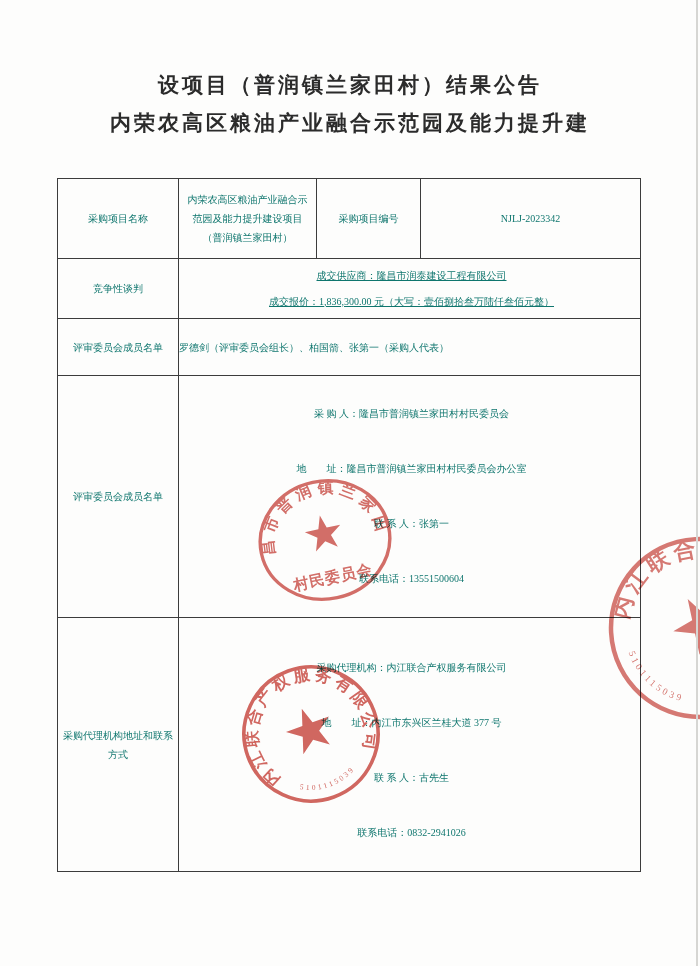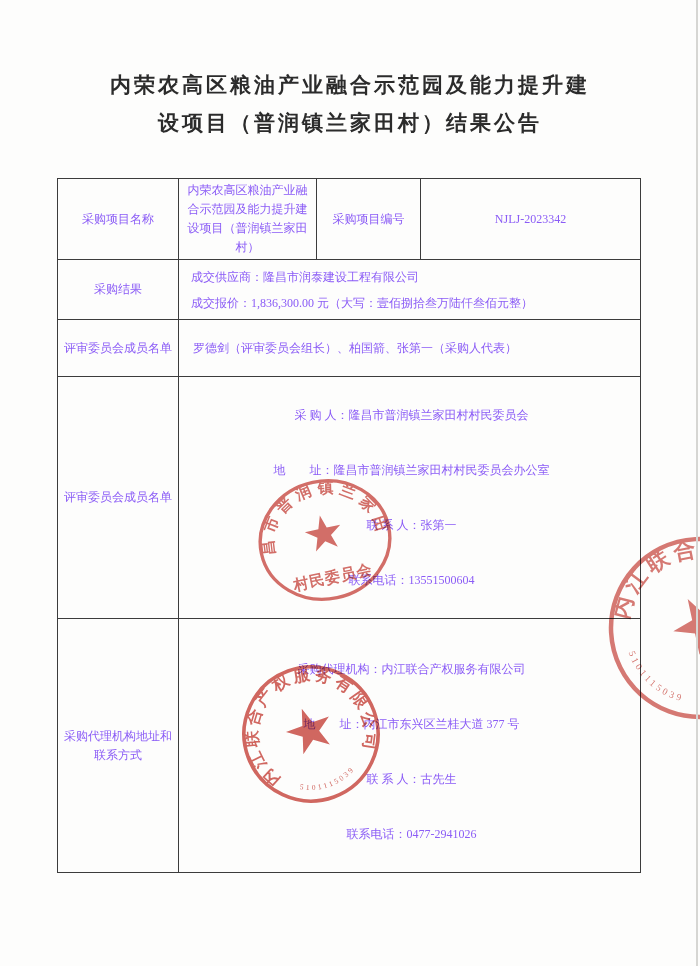--- a/index.html
+++ b/index.html
@@ -20,88 +20,88 @@
     position:absolute;top:66px;left:0;width:700px;
     text-align:center;font-weight:bold;font-size:21px;
     letter-spacing:3px;line-height:38px;color:#2b2b2b;
   }
   table.result-table{
     position:absolute;left:57px;top:178px;width:583px;
     border-collapse:collapse;table-layout:fixed;
   }
   .result-table td{
     border:1.5px solid #3c3c3c;
-    font-size:12px;line-height:19px;
+    font-size:10px;line-height:19px;
     text-align:center;vertical-align:middle;
-    padding:2px 4px;color:#8b5cf6;
+    padding:2px 4px;color:#0f766e;
     overflow:hidden;
   }
   td.lbl{padding:2px 4px;}
   td.val-left{text-align:left;padding-left:12px;padding-right:8px;}
-  .two-line p{margin:0;line-height:26px;text-align:left;}
+  .two-line p{margin:0;line-height:26px;text-align:center;text-decoration:underline;}
   .contact p{margin:17px;line-height:38px;text-align:center;white-space:nowrap;}
   .contact.pad-top{padding-top:14px;}
   
   .seal{position:absolute;mix-blend-mode:multiply;pointer-events:none;}
   .seal svg{display:block;}
   .seal-village{left:255px;top:476px;opacity:.78;transform:rotate(-12deg);}
   .seal-agency{left:240px;top:663px;opacity:.82;transform:rotate(-20deg);}
   .seal-edge{left:605px;top:533px;opacity:.72;transform:rotate(42deg);}
 </style>
 </head>
 <body>
 
 <div class="page">
 
   <div class="doc-title">
+    <div>设项目（普润镇兰家田村）结果公告</div>
     <div>内荣农高区粮油产业融合示范园及能力提升建</div>
-    <div>设项目（普润镇兰家田村）结果公告</div>
   </div>
 
   <table class="result-table">
     <colgroup>
       <col style="width:121px">
         <col style="width:138px">
         <col style="width:104px">
         <col style="width:220px">
     </colgroup>
     <tbody>
         <tr style="height:80px">
       <td class="lbl">采购项目名称</td>
       <td>内荣农高区粮油产业融合示范园及能力提升建设项目（普润镇兰家田村）</td>
       <td class="lbl">采购项目编号</td>
       <td>NJLJ-2023342</td>
     </tr>
     <tr style="height:60px">
-      <td class="lbl">采购结果</td>
+      <td class="lbl">竞争性谈判</td>
       <td colspan="3" class="val-left two-line">
         <p>成交供应商：隆昌市润泰建设工程有限公司</p>
         <p>成交报价：1,836,300.00 元（大写：壹佰捌拾叁万陆仟叁佰元整）</p>
       </td>
     </tr>
     <tr style="height:57px">
       <td class="lbl">评审委员会成员名单</td>
-      <td colspan="3" class="val-left" style="padding-left:14px">罗德剑（评审委员会组长）、柏国箭、张第一（采购人代表）</td>
+      <td colspan="3" class="val-left" style="padding-left:0">罗德剑（评审委员会组长）、柏国箭、张第一（采购人代表）</td>
     </tr>
     <tr style="height:151px">
       <td class="lbl">评审委员会成员名单</td>
       <td colspan="3" class="val-left contact">
         <p>采 购 人：隆昌市普润镇兰家田村村民委员会</p>
         <p>地　　址：隆昌市普润镇兰家田村村民委员会办公室</p>
         <p>联 系 人：张第一</p>
         <p>联系电话：13551500604</p>
       </td>
     </tr>
     <tr style="height:194px">
       <td class="lbl">采购代理机构地址和联系方式</td>
       <td colspan="3" class="val-left contact pad-top">
         <p>采购代理机构：内江联合产权服务有限公司</p>
         <p>地　　址：内江市东兴区兰桂大道 377 号</p>
         <p>联 系 人：古先生</p>
-        <p>联系电话：0477-2941026</p>
+        <p>联系电话：0832-2941026</p>
       </td>
     </tr>
   </tbody>
     </table>
 
   <div class="seal seal-village">
     <svg width="140" height="128" viewBox="0 0 140 128">
       <defs>
         <path id="villageArc" d="M 21.1 80.1 A 52 47 0 1 1 118.9 80.1" fill="none"></path>
       </defs>

